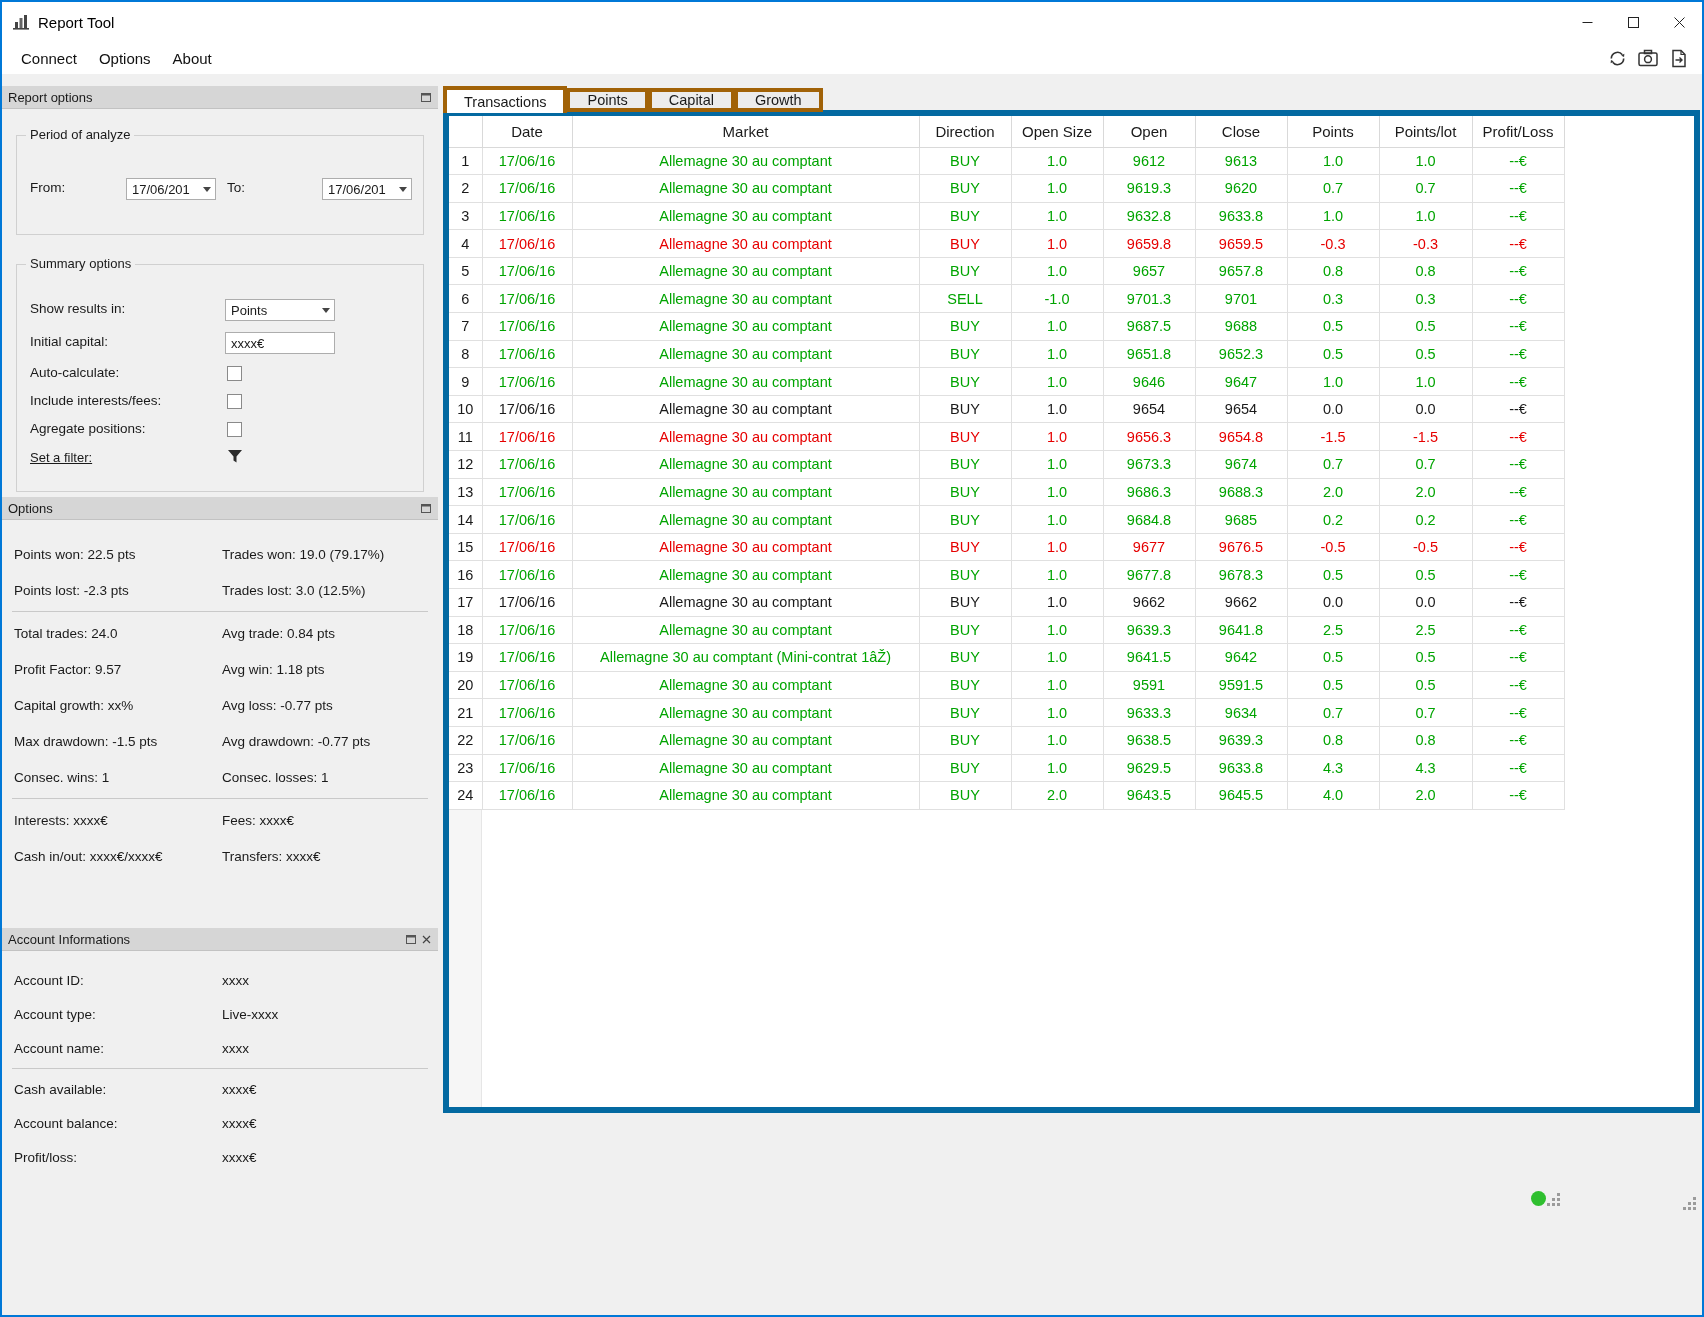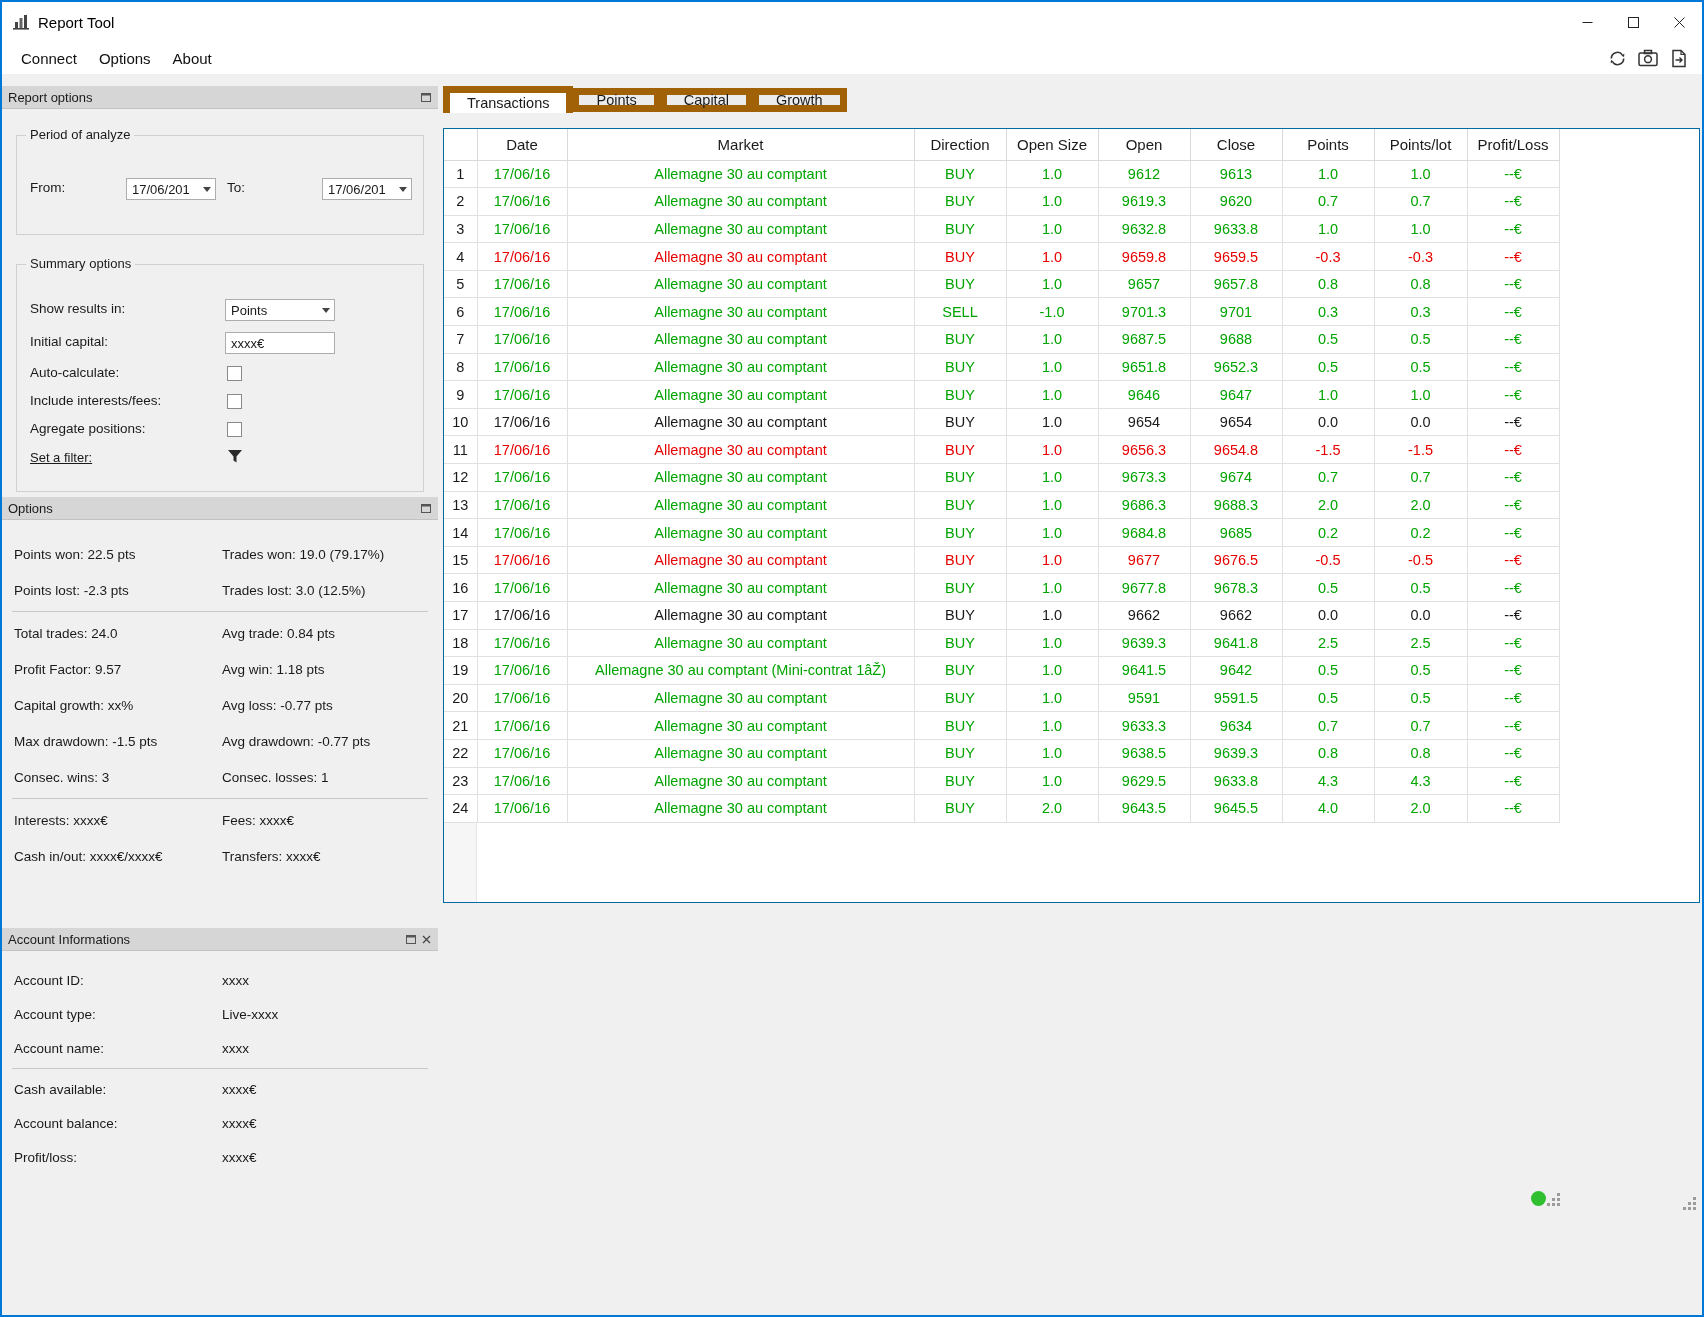--- a/index.html
+++ b/index.html
@@ -77,29 +77,29 @@
   .rows-wrap { position:absolute; left:0; right:0; top:0; }
   .sum-row { position:relative; height:36px; }
   .acct-row { position:relative; height:34px; }
   .col-left  { position:absolute; left:12px;  top:50%; transform:translateY(-50%); font-size:13.5px; white-space:nowrap; }
   .col-right { position:absolute; left:220px; top:50%; transform:translateY(-50%); font-size:13.5px; white-space:nowrap; }
   .sep { height:1px; background:#c9c9c9; margin:3px 10px; }
   
   .tabbar { position:absolute; left:441px; top:84px; height:27px; display:flex; z-index:3; }
   .tab {
     padding:0 17px; font-size:14.5px; color:#1a1a1a;
-    background:#ececec; border:7px solid #a16207;
+    background:#ececec; border:4px solid #a16207;
     display:flex; align-items:center;
     margin-top:2px; height:24px; margin-right:-1px;
   }
   .tab.active { background:#fff; margin-top:0; height:27px; border-bottom:none; z-index:4; }
   .pane {
-    position:absolute; left:441px; top:126px;
-    width:1257px; height:775px;
-    background:#fff; border:1px solid #0369a1;
+    position:absolute; left:441px; top:108px;
+    width:1257px; height:1003px;
+    background:#fff; border:6px solid #0369a1;
     z-index:2; overflow:hidden;
   }
   table.tx { width:1115px; table-layout:fixed; border-collapse:collapse; }
   table.tx th {
     height:31px; font-weight:normal; font-size:15px;
     border:1px solid #d9d9d9; border-top:none;
     background:#fff; color:#1a1a1a; text-align:center;
     overflow:hidden; white-space:nowrap;
   }
   table.tx td {
@@ -283,21 +283,21 @@
           </div>
           <div class="sum-row">
             <span class="col-left">Capital growth: xx%</span>
             <span class="col-right">Avg loss: -0.77 pts</span>
           </div>
           <div class="sum-row">
             <span class="col-left">Max drawdown: -1.5 pts</span>
             <span class="col-right">Avg drawdown: -0.77 pts</span>
           </div>
           <div class="sum-row">
-            <span class="col-left">Consec. wins: 3</span>
+            <span class="col-left">Consec. wins: 1</span>
             <span class="col-right">Consec. losses: 1</span>
           </div>
           <div class="sep"></div>
           <div class="sum-row">
             <span class="col-left">Interests: xxxx€</span>
             <span class="col-right">Fees: xxxx€</span>
           </div>
           <div class="sum-row">
             <span class="col-left">Cash in/out: xxxx€/xxxx€</span>
             <span class="col-right">Transfers: xxxx€</span>

